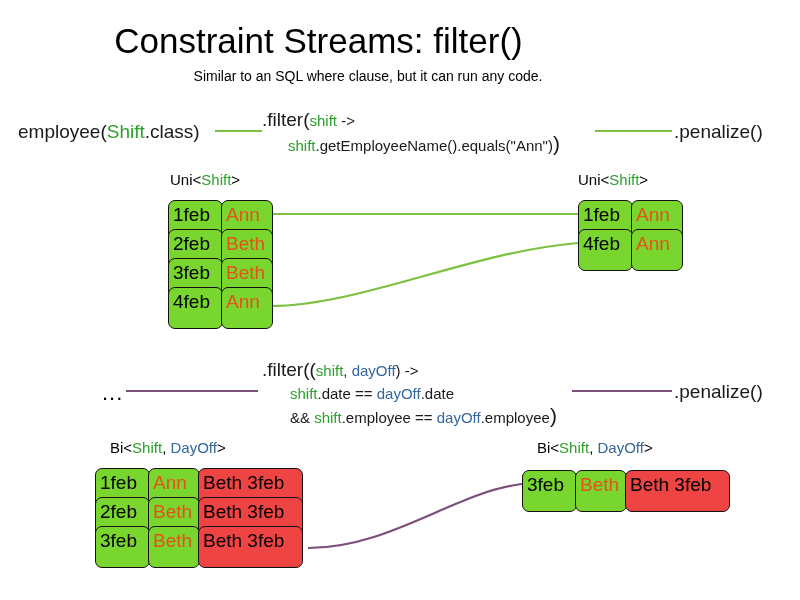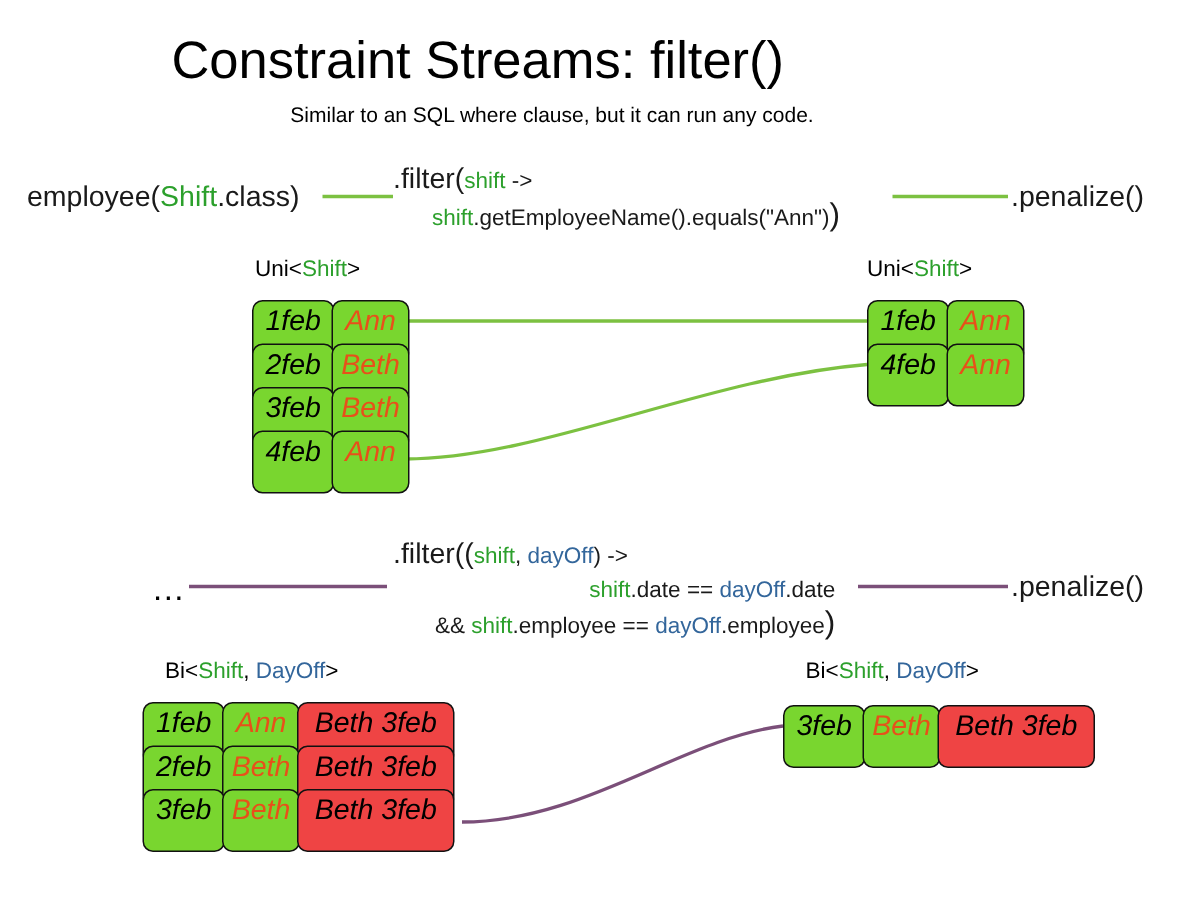--- a/index.html
+++ b/index.html
@@ -92,25 +92,24 @@
   }
   .cell {
     display: inline-block;
     vertical-align: top;
     height: 42px;
     line-height: 28px;
     box-sizing: border-box;
     border: 1.6px solid #111111;
     border-radius: 7px;
     font-size: 19px;
-    text-align: center;
+    text-align: left;
     padding: 0 4px;
     margin-right: -2px;
     position: relative;
-    font-style: italic;
   }
   .cell.green { background: #79d62f; }
   .cell.blue  { background: #ef4444; }
   .cell.date  { color: #000000; }
   .cell.name  { color: #e8501a; }
   .cell.dayoff{ color: #000000; }
 </style>
 </head>
 <body>
 
@@ -182,21 +181,21 @@
       <span class="cell green date" style="width:55px;">4feb</span><span class="cell green name" style="width:52px;">Ann</span>
     </div>
   </div>
 
   <div class="abs dots" style="left:102px; top:382px;">...</div>
 
   <div class="abs" style="left:262px; top:358px;">
     <div class="code-main">
       <span class="k">.filter((</span><span class="g code-small">shift</span><span class="k code-small">, </span><span class="b code-small">dayOff</span><span class="k code-small">) -&gt;</span>
     </div>
-    <div class="code-small" style="margin-left:28px; margin-top:2px;text-align:right;">
+    <div class="code-small" style="margin-left:28px; margin-top:2px;">
       <span class="g">shift</span><span class="k">.date == </span><span class="b">dayOff</span><span class="k">.date</span>
     </div>
     <div class="code-small" style="margin-left:28px; margin-top:2px;">
       <span class="k">&amp;&amp; </span><span class="g">shift</span><span class="k">.employee == </span><span class="b">dayOff</span><span class="k">.employee</span><span class="k big-paren">)</span>
     </div>
   </div>
 
   <div class="abs code-main" style="left:674px; top:380px;">.penalize()</div>
 
   <div class="abs typelabel" style="left:110px; top:436px;">

